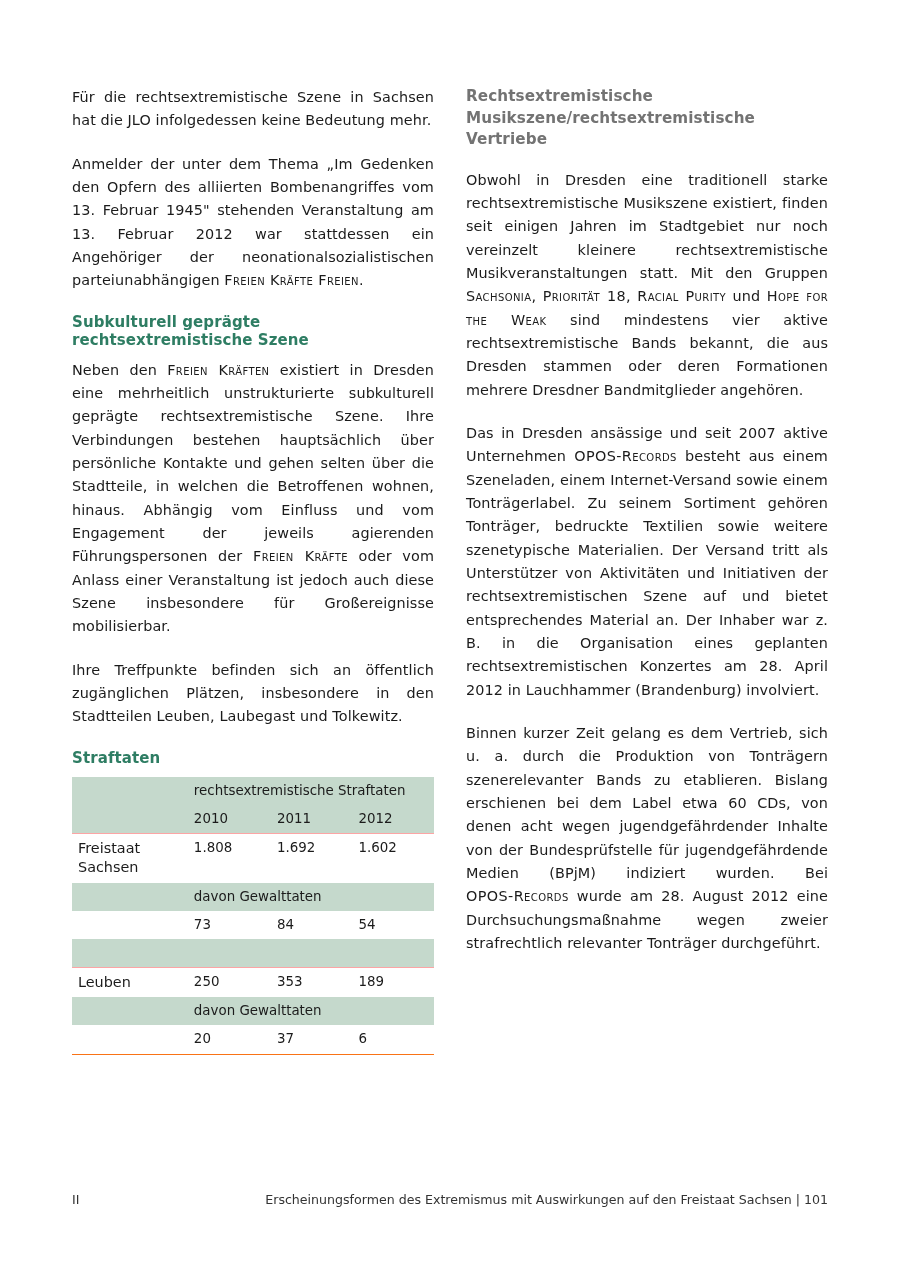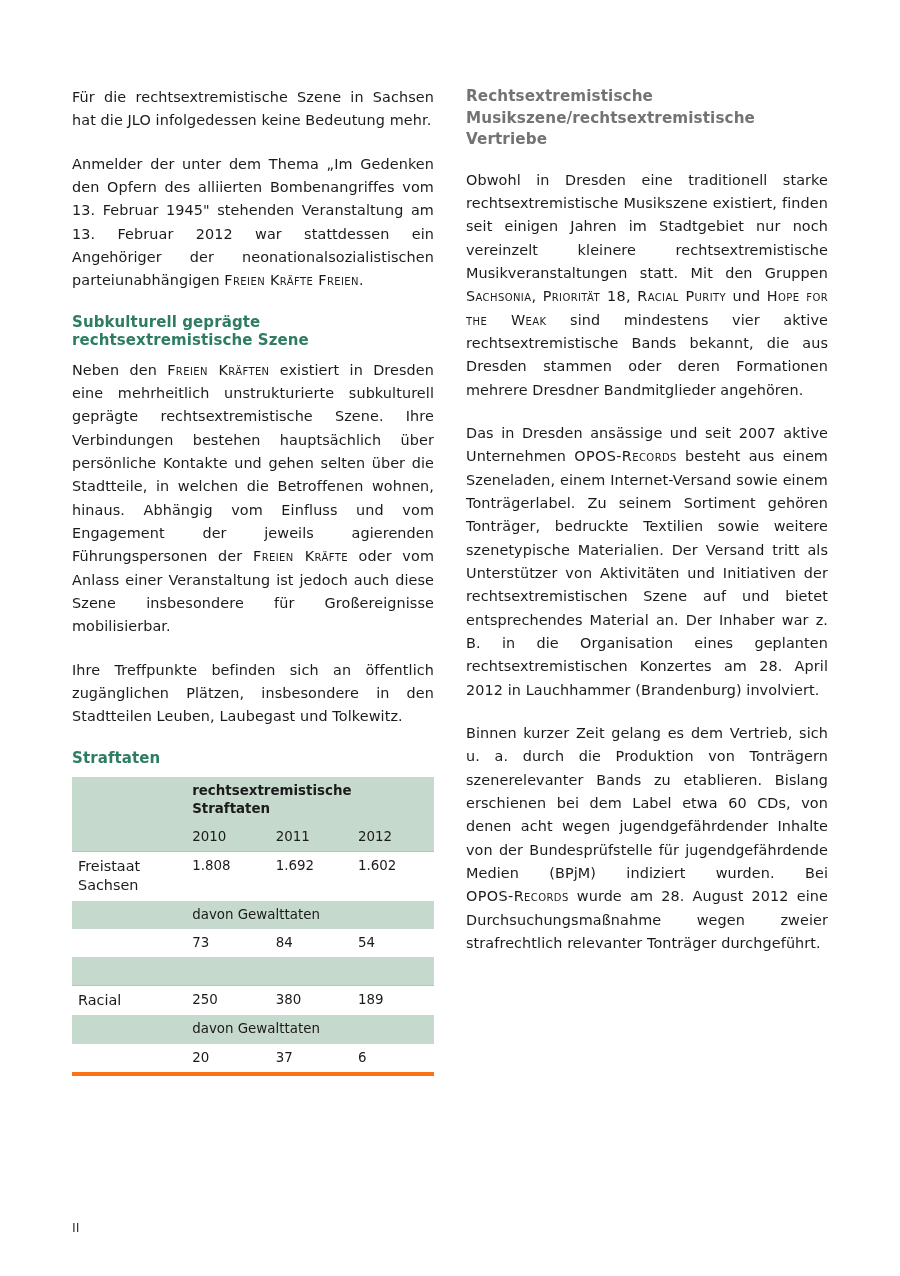--- a/index.html
+++ b/index.html
@@ -74,45 +74,45 @@
   }
   table.stats td {
     padding: 5px 6px 5px 6px;
     vertical-align: top;
     line-height: 1.35;
   }
   .band td {
     background: #c5d9cc;
   }
   .hdr-label {
-    font-weight: bold;
+    font-weight: normal;
   }
   td.c-label {
     width: 118px;
     padding-left: 2px;
   }
   td.c1 { width: 82px; }
   td.c2 { width: 80px; }
   td.c3 { width: 80px; }
   .rowline td {
     border-top: 1px solid #fca5a5;
   }
   .bottomline td {
-    border-bottom: 4px solid #f97316;
+    border-bottom: 1px solid #f97316;
   }
   .spanlabel {
     padding-left: 8px;
   }
   .rowname {
     font-size: 14.4px;
   }
   .footer {
     position: absolute;
     left: 72px;
-    top: 1220px;
+    top: 1192px;
     width: 756px;
     font-size: 12.6px;
     color: #333;
     display: flex;
     align-items: flex-start;
   }
   .footer .mark {
     width: 130px;
   }
   .footer .ftext {
@@ -168,23 +168,23 @@
             <td class="c-label">&nbsp;</td>
             <td class="c1 spanlabel">73</td>
             <td class="c2">84</td>
             <td class="c3">54</td>
           </tr>
           <tr class="band">
             <td class="c-label">&nbsp;</td>
             <td colspan="3" class="spanlabel">&nbsp;</td>
           </tr>
           <tr class="rowline">
-            <td class="c-label rowname">Racial</td>
+            <td class="c-label rowname">Leuben</td>
             <td class="c1 spanlabel">250</td>
-            <td class="c2">380</td>
+            <td class="c2">353</td>
             <td class="c3">189</td>
           </tr>
           <tr class="band">
             <td class="c-label">&nbsp;</td>
             <td colspan="3" class="spanlabel">davon Gewalttaten</td>
           </tr>
           <tr class="bottomline">
             <td class="c-label">&nbsp;</td>
             <td class="c1 spanlabel">20</td>
             <td class="c2">37</td>
@@ -204,15 +204,16 @@
       <p><span>Das in Dresden ansässige und seit 2007 aktive Unternehmen </span><span class="sc nowrap">OPOS-Records</span><span> besteht aus einem Szeneladen, einem Internet-Versand sowie einem Tonträgerlabel. Zu seinem Sortiment gehören Tonträger, bedruckte Textilien sowie weitere szenetypische Materialien. Der Versand tritt als Unterstützer von Aktivitäten und Initiativen der rechtsextremistischen Szene auf und bietet entsprechendes Material an. Der Inhaber war z. B. in die Organisation eines geplanten rechtsextremistischen Konzertes am 28. April 2012 in Lauchhammer (Brandenburg) involviert.</span></p>
 
       <p class="last"><span>Binnen kurzer Zeit gelang es dem Vertrieb, sich u. a. durch die Produktion von Tonträgern szenerelevanter Bands zu etablieren. Bislang erschienen bei dem Label etwa 60 CDs, von denen acht wegen jugendgefährdender Inhalte von der Bundesprüfstelle für jugendgefährdende Medien (BPjM) indiziert wurden. Bei </span><span class="sc nowrap">OPOS-Records</span><span> wurde am 28. August 2012 eine Durchsuchungsmaßnahme wegen zweier strafrechtlich relevanter Tonträger durchgeführt.</span></p>
 
     </div>
 
   </div>
 
   <div class="footer">
     <div class="mark">II</div>
+    <div class="ftext">Erscheinungsformen des Extremismus mit Auswirkungen auf den Freistaat Sachsen | 101</div>
   </div>
 
 </div>
 
 </body></html>

